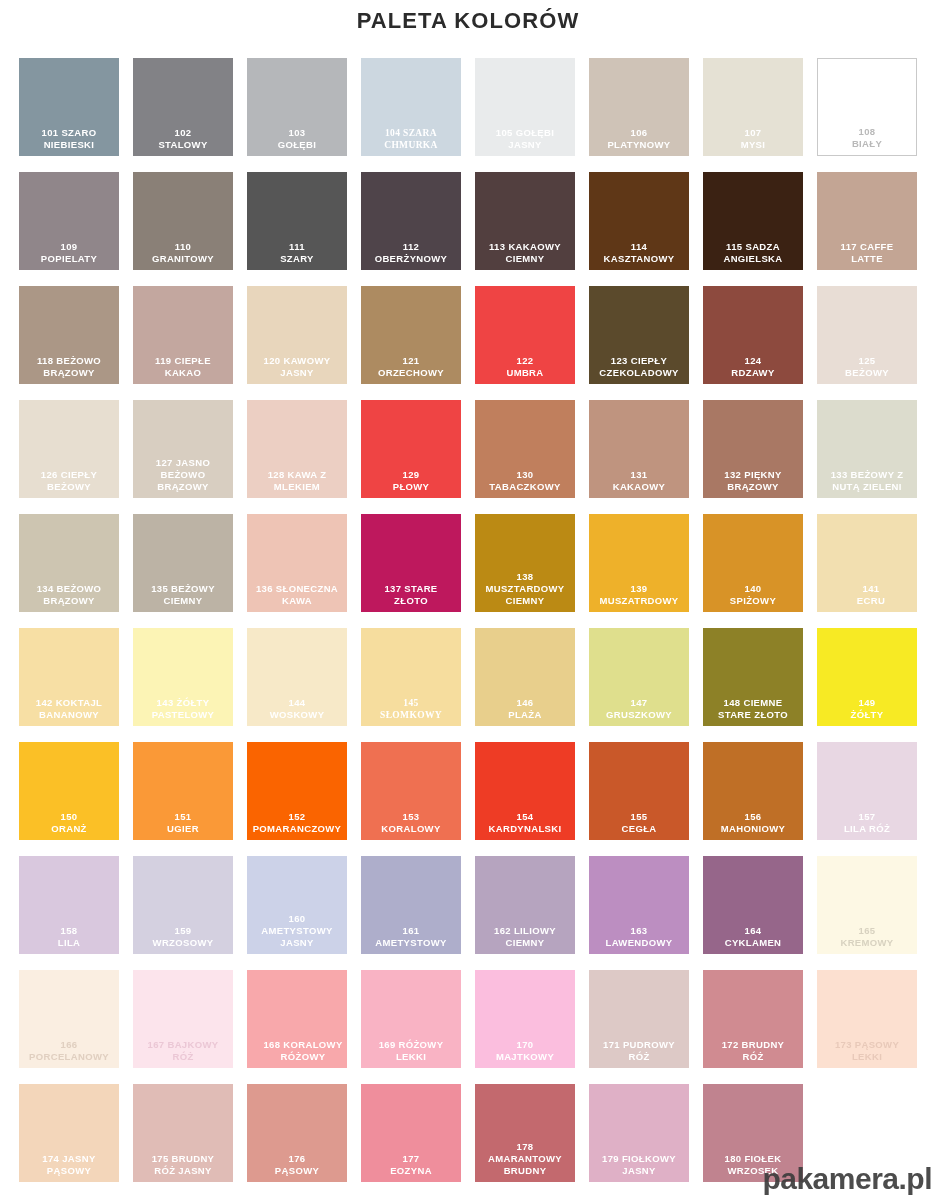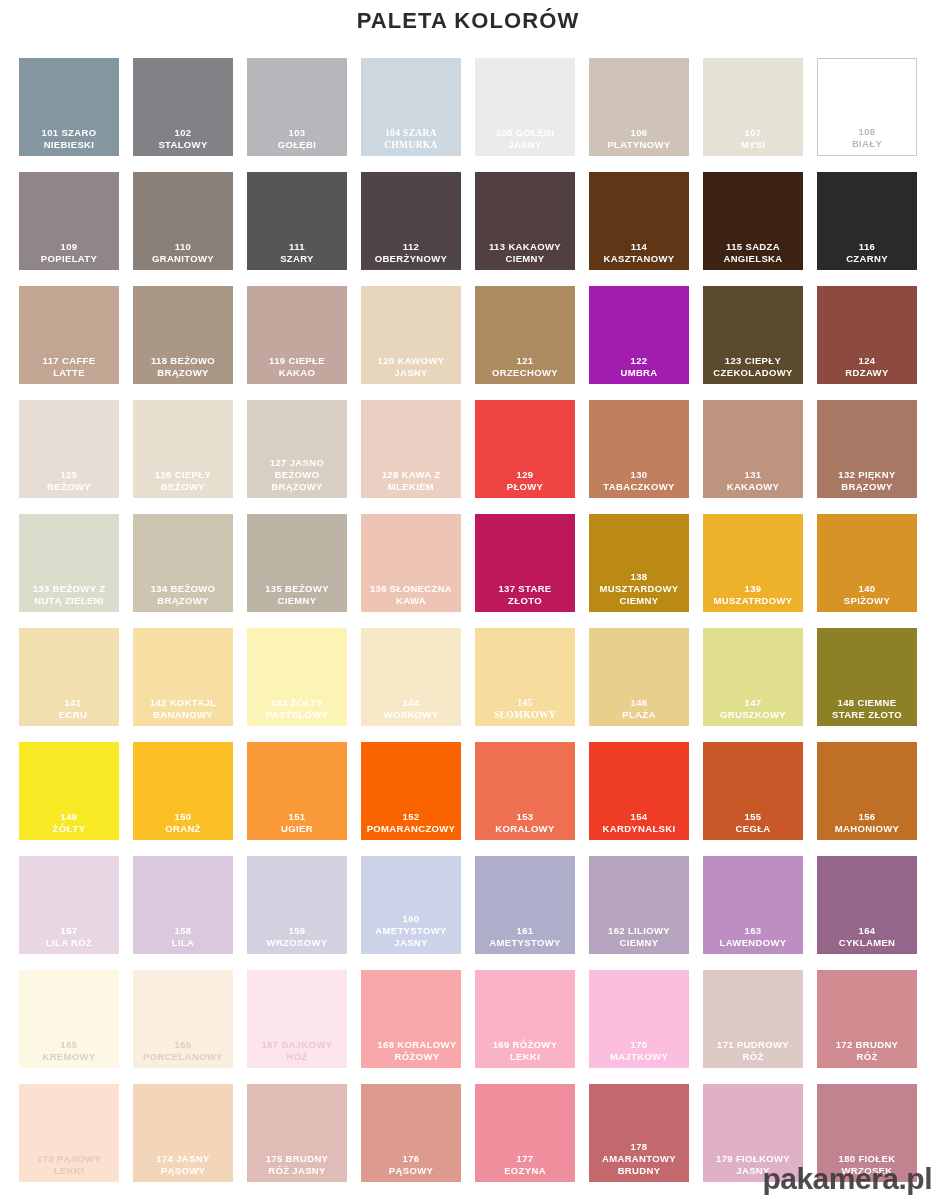--- a/index.html
+++ b/index.html
@@ -143,45 +143,41 @@
 CIEMNY</span>
     </div>
     <div class="swatch" style="background: rgb(95, 55, 23);">
       <span class="swatch-label" style="color: rgb(255, 255, 255);">114
 KASZTANOWY</span>
     </div>
     <div class="swatch" style="background: rgb(59, 34, 19);">
       <span class="swatch-label" style="color: rgb(255, 255, 255);">115 SADZA
 ANGIELSKA</span>
     </div>
-    <div class="swatch" style="background: rgb(42, 42, 40);">
-      <span class="swatch-label" style="color: rgb(255, 255, 255);">116
-CZARNY</span>
-    </div>
     <div class="swatch" style="background: rgb(195, 165, 148);">
       <span class="swatch-label" style="color: rgb(255, 255, 255);">117  CAFFE
 LATTE</span>
     </div>
     <div class="swatch" style="background: rgb(171, 151, 134);">
       <span class="swatch-label" style="color: rgb(255, 255, 255);">118 BEŻOWO
 BRĄZOWY</span>
     </div>
     <div class="swatch" style="background: rgb(195, 167, 159);">
       <span class="swatch-label" style="color: rgb(255, 255, 255);">119 CIEPŁE
 KAKAO</span>
     </div>
     <div class="swatch" style="background: rgb(232, 214, 188);">
       <span class="swatch-label" style="color: rgb(255, 255, 255);">120 KAWOWY
 JASNY</span>
     </div>
     <div class="swatch" style="background: rgb(173, 139, 97);">
       <span class="swatch-label" style="color: rgb(255, 255, 255);">121
 ORZECHOWY</span>
     </div>
-    <div class="swatch" style="background: #a21caf;">
+    <div class="swatch" style="background: #ef4444;">
       <span class="swatch-label" style="color: rgb(255, 255, 255);">122
 UMBRA</span>
     </div>
     <div class="swatch" style="background: rgb(91, 74, 44);">
       <span class="swatch-label" style="color: rgb(255, 255, 255);">123 CIEPŁY
 CZEKOLADOWY</span>
     </div>
     <div class="swatch" style="background: rgb(141, 74, 62);">
       <span class="swatch-label" style="color: rgb(255, 255, 255);">124
 RDZAWY</span>

